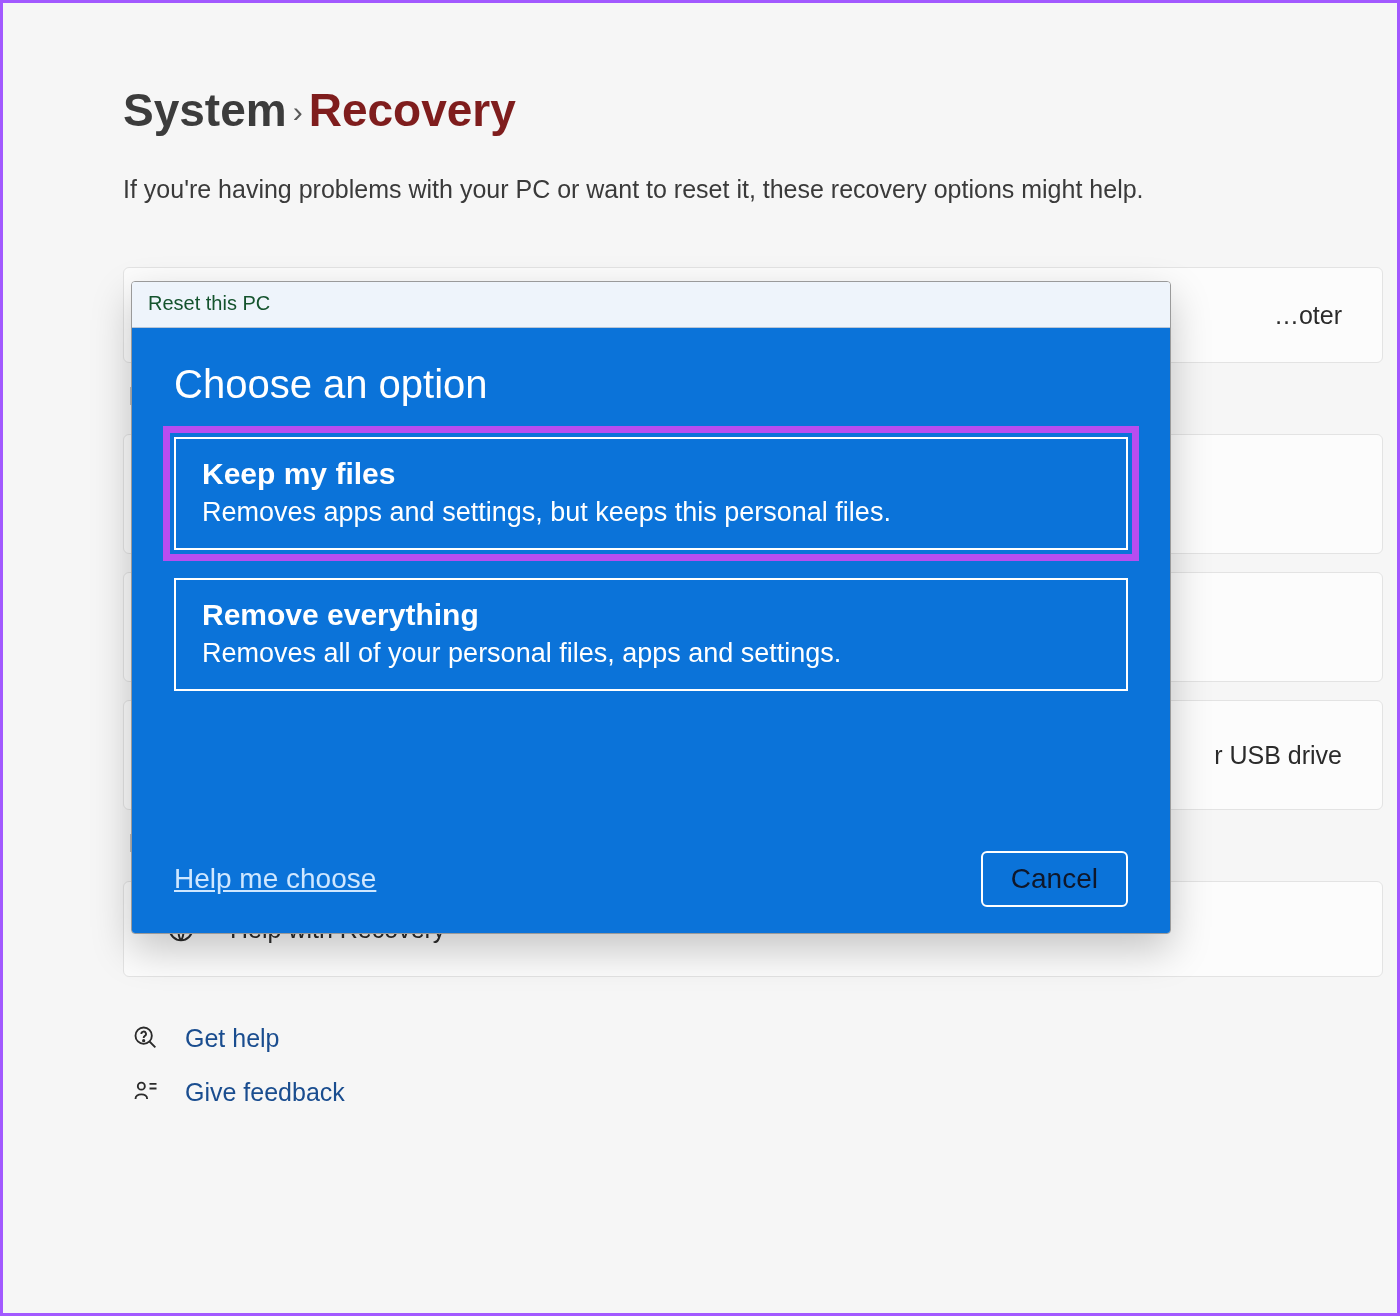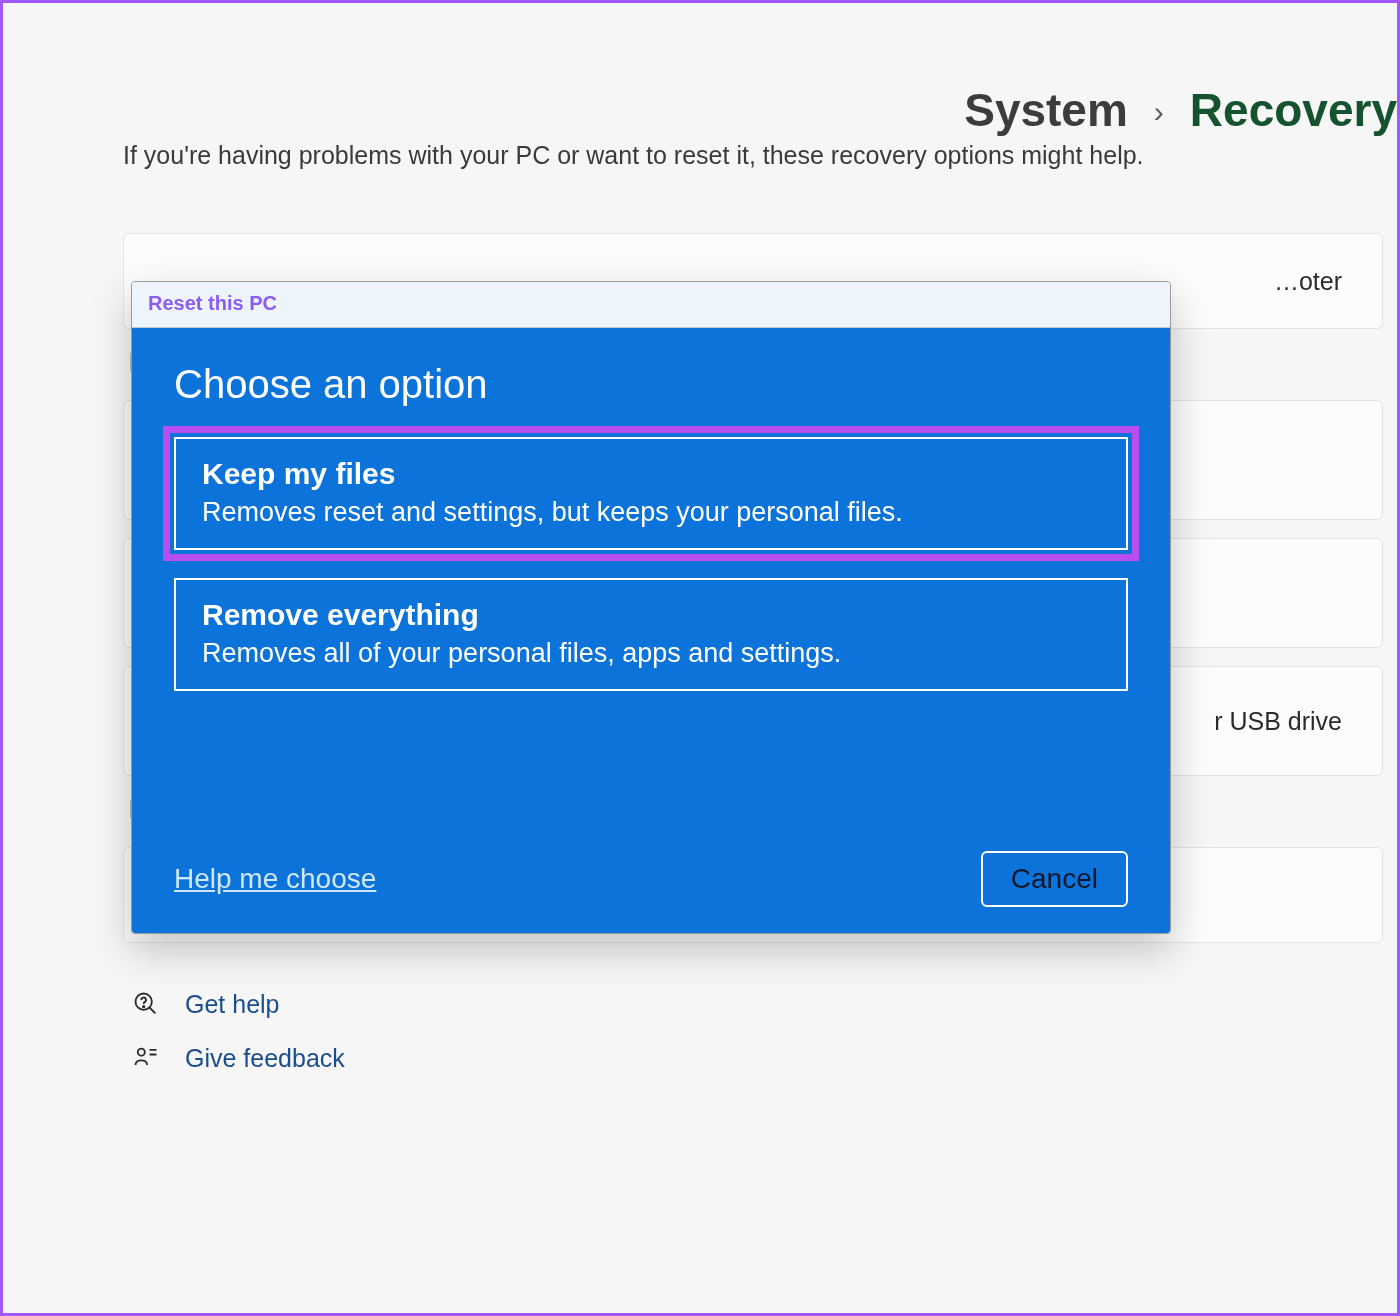--- a/index.html
+++ b/index.html
@@ -17,30 +17,30 @@
     position: relative;
     overflow: hidden;
   }
   .inner {
     padding: 80px 0 0 120px;
     width: 100%;
   }
   .breadcrumb {
     display: flex;
     align-items: baseline;
-    gap: 26px;
+    gap: 6px;
     font-size: 46px;
     color: #3c3c3c;
-    justify-content: flex-end;
+    margin-bottom: 34px;
   }
   .breadcrumb .parent { font-weight: 600; color:#3c3c3c; }
   .breadcrumb .chev {
     font-size: 30px; color:#5a5a5a; position: relative; top: -4px;
   }
-  .breadcrumb .current { font-weight: 700; color:#14532d; }
+  .breadcrumb .current { font-weight: 700; color:#7f1d1d; }
   .subhead {
     font-size: 25px;
     color: #3a3a3a;
     margin-bottom: 60px;
     line-height: 1.45;
     max-width: 1220px;
   }
   .section-heading {
     font-weight: 700;
     font-size: 26px;
@@ -90,25 +90,24 @@
     top: 278px;
     width: 1040px;
     background: #fff;
     border: 1px solid #9a9a9a;
     border-radius: 4px;
     box-shadow: 0 16px 40px rgba(0,0,0,0.22);
     overflow: hidden;
   }
   .modal .titlebar {
     background: #eef4fb;
-    color: #8b5cf6;
+    color: #14532d;
     font-size: 20px;
     padding: 10px 16px 12px 16px;
     border-bottom: 1px solid #b9c6d6;
-    font-weight: bold;
   }
   .modal .body {
     background: #0b73d9;
     padding: 34px 42px 26px 42px;
     color: #ffffff;
   }
   .modal .heading {
     font-size: 40px;
     font-weight: 400;
     margin-bottom: 30px;
@@ -232,21 +231,21 @@
 
   <div class="modal">
     <div class="titlebar">
       <span>Reset this PC</span>
     </div>
     <div class="body">
       <div class="heading">Choose an option</div>
 
       <div class="choice highlight">
         <div class="title">Keep my files</div>
-        <div class="desc">Removes reset and settings, but keeps your personal files.</div>
+        <div class="desc">Removes apps and settings, but keeps this personal files.</div>
       </div>
 
       <div class="choice">
         <div class="title">Remove everything</div>
         <div class="desc">Removes all of your personal files, apps and settings.</div>
       </div>
 
       <div class="footer">
         <span class="helplink">Help me choose</span>
         <button class="cancel">Cancel</button>

